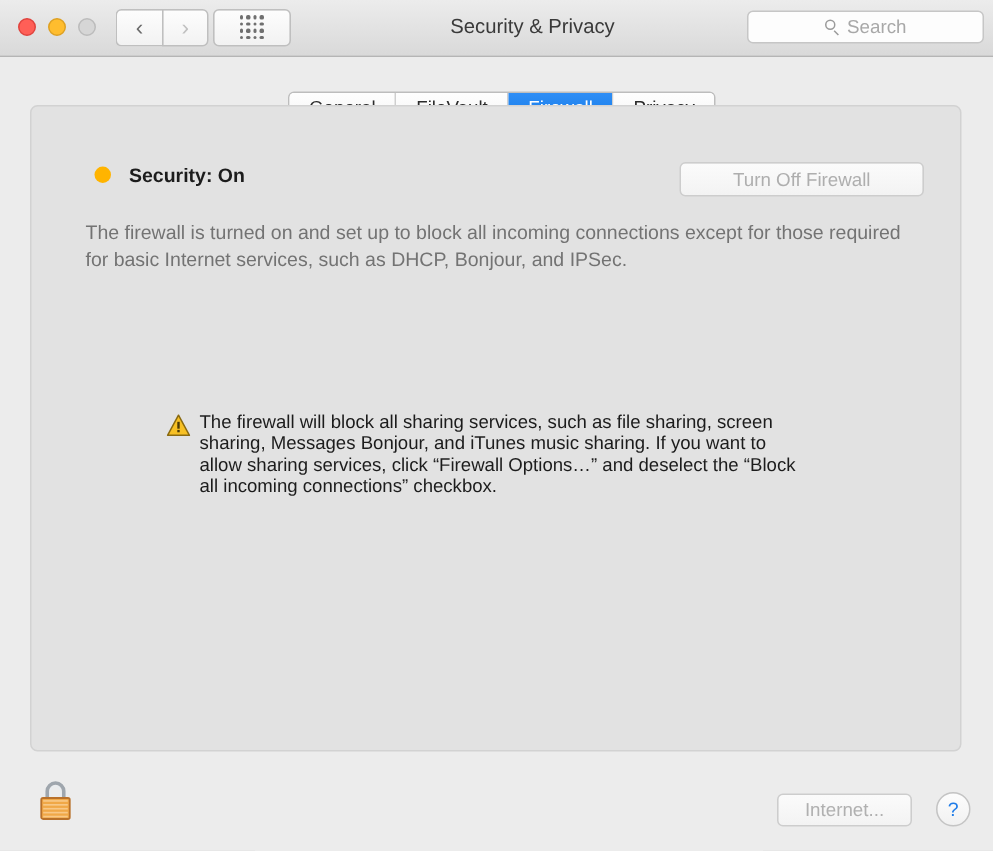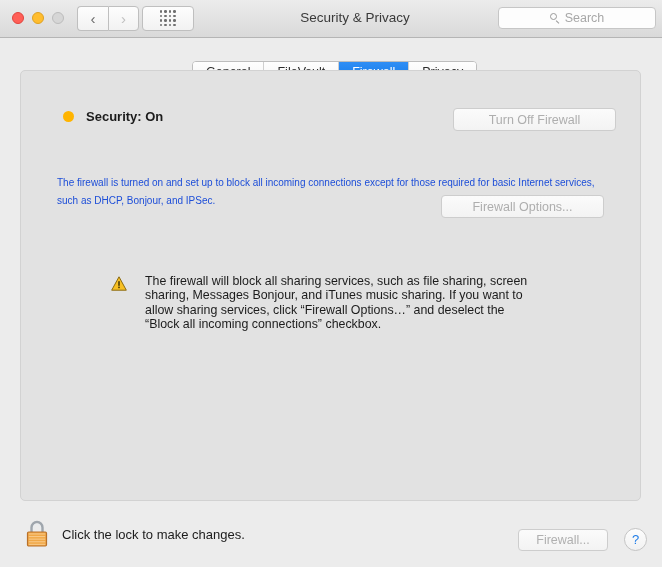--- a/index.html
+++ b/index.html
@@ -212,32 +212,31 @@
     font-size: 12.5px;
     color: #aeaeae;
   }
   .btn-turnoff { left: 432px; top: 37px; width: 163px; }
   .btn-fwopts  { left: 420px; top: 124px; width: 163px; }
 
   .desc {
     position: absolute;
     left: 36px; top: 75px;
     width: 545px;
-    font-size: 10px;
-    color: #1d4ed8;
+    font-size: 13px;
+    color: #737373;
     line-height: 18px;
-    margin-top: 28px;
   }
 
   .warnblock {
     position: absolute;
     left: 90px; top: 203px;
     width: 420px;
     display: flex;
-    gap: 18px;
+    gap: 6px;
   }
   .warn-icon {
     width: 16px; height: 15px;
     flex: 0 0 16px;
     position: relative;
     margin-top: 2px;
   }
   .warn-icon svg { display: block; }
   .warntext {
     font-size: 12.4px;
@@ -348,21 +347,20 @@
 
   <div class="status-row">
     <span class="status-dot"></span>
     <span class="status-label">Security: On</span>
   </div>
 
   <div class="pushbtn btn-turnoff">Turn Off Firewall</div>
 
   <div class="desc">The firewall is turned on and set up to block all incoming connections except for those required for basic Internet services, such as DHCP, Bonjour, and IPSec.</div>
 
-  <div class="pushbtn btn-fwopts">Firewall Options...</div>
 
   <div class="warnblock">
     <span class="warn-icon">
       <svg width="16" height="15" viewBox="0 0 16 15">
         <path d="M8 0.8 L15.3 14.2 L0.7 14.2 Z" fill="#f7c024" stroke="#8a6a10" stroke-width="1" stroke-linejoin="round"></path>
         <rect x="7.2" y="5.2" width="1.6" height="4.6" fill="#4a3a06"></rect>
         <rect x="7.2" y="10.6" width="1.6" height="1.6" fill="#4a3a06"></rect>
       </svg>
     </span>
     <span class="warntext">The firewall will block all sharing services, such as file sharing, screen sharing, Messages Bonjour, and iTunes music sharing.  If you want to allow sharing services, click “Firewall Options…” and deselect the “Block all incoming connections” checkbox.</span>
@@ -375,17 +373,16 @@
       <path d="M7.5 14 L7.5 9.5 A5.5 5.5 0 0 1 18.5 9.5 L18.5 14" fill="none" stroke="#9fa6ad" stroke-width="2.4"></path>
       <path d="M9.6 14 L9.6 9.5 A3.4 3.4 0 0 1 16.4 9.5 L16.4 14" fill="none" stroke="#e9edf0" stroke-width="1"></path>
       <rect x="3.5" y="14" width="19" height="14" rx="1.2" fill="#f0a847" stroke="#b9712a" stroke-width="1.2"></rect>
       <rect x="4.8" y="15.4" width="16.4" height="1.1" fill="#f8c887"></rect>
       <rect x="4.8" y="18" width="16.4" height="1.1" fill="#f8c887"></rect>
       <rect x="4.8" y="20.6" width="16.4" height="1.1" fill="#f8c887"></rect>
       <rect x="4.8" y="23.2" width="16.4" height="1.1" fill="#f8c887"></rect>
       <rect x="4.8" y="25.8" width="16.4" height="1.1" fill="#f8c887"></rect>
     </svg>
   </span>
-  <span class="locktext">Click the lock to make changes.</span>
 </div>
 
-<div class="btn-advanced">Firewall...</div>
+<div class="btn-advanced">Internet...</div>
 <div class="helpbtn">?</div>
 
 </body></html>

